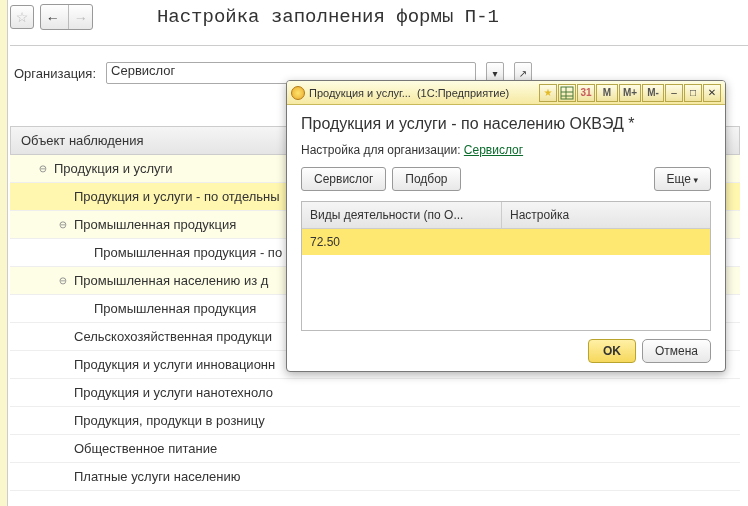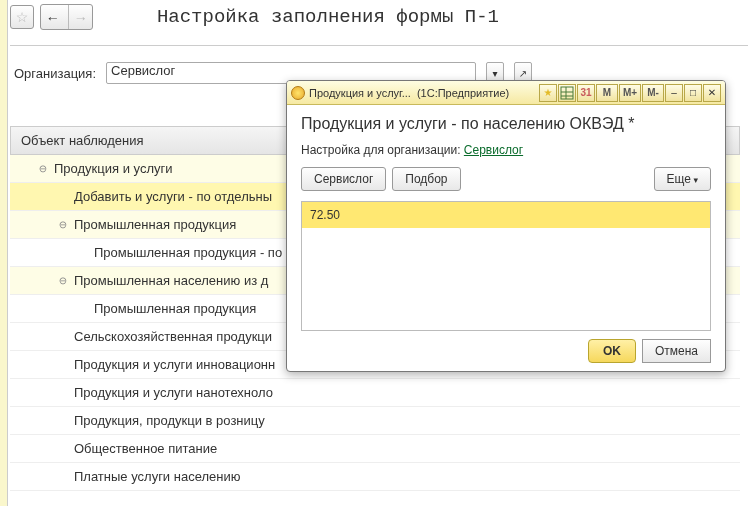--- a/index.html
+++ b/index.html
@@ -193,21 +193,21 @@
     border: 1px solid #b9a52e;
     background: linear-gradient(#fff0a6,#f6d85c);
     border-radius: 4px;
     padding: 4px 14px;
     font-size: 12px; font-weight: bold;
     cursor: pointer;
   }
   .cancel-btn {
     border: 1px solid #999;
     background: linear-gradient(#fefefe,#e8e8e8);
-    border-radius: 0;
+    border-radius: 5px;
     padding: 4px 12px;
     font-size: 12px;
     cursor: pointer;
   }
   .calendar-icon { color: #c85b5b; font-weight: bold; }
   .star-icon { color: #e3bb28; }
   .tbl-icon svg { display: block; }
 </style>
 </head>
 <body>
@@ -232,21 +232,21 @@
 
 <div class="tree-wrap">
   <div class="tree-head">Объект наблюдения</div>
   <div id="tree-rows">
       <div class="tree-row level1 hov">
         <span class="expander">⊖</span>
         <span>Продукция и услуги</span>
       </div>
       <div class="tree-row level2 sel">
         <span class="expander"></span>
-        <span>Добавить и услуги - по отдельны</span>
+        <span>Продукция и услуги - по отдельны</span>
       </div>
       <div class="tree-row level2 hov">
         <span class="expander">⊖</span>
         <span>Промышленная продукция</span>
       </div>
       <div class="tree-row level3">
         <span class="expander"></span>
         <span>Промышленная продукция - по</span>
       </div>
       <div class="tree-row level2 hov">
@@ -314,20 +314,24 @@
     <div class="org-label-line">
       <span>Настройка для организации: </span><span class="org-link">Сервислог</span>
     </div>
     <div class="btn-row">
       <div class="push-btn">Сервислог</div>
       <div class="push-btn">Подбор</div>
       <div class="spacer"></div>
       <div class="push-btn dd">Еще</div>
     </div>
     <div class="grid">
+      <div class="grid-head">
+        <div class="gh1">Виды деятельности (по О...</div>
+        <div class="gh2">Настройка</div>
+      </div>
       <div class="grid-rows">
         <div class="grid-row sel">
           <div class="gc1">72.50</div>
         </div>
       </div>
     </div>
     <div class="dlg-footer">
       <div class="ok-btn">OK</div>
       <div class="cancel-btn">Отмена</div>
     </div>

